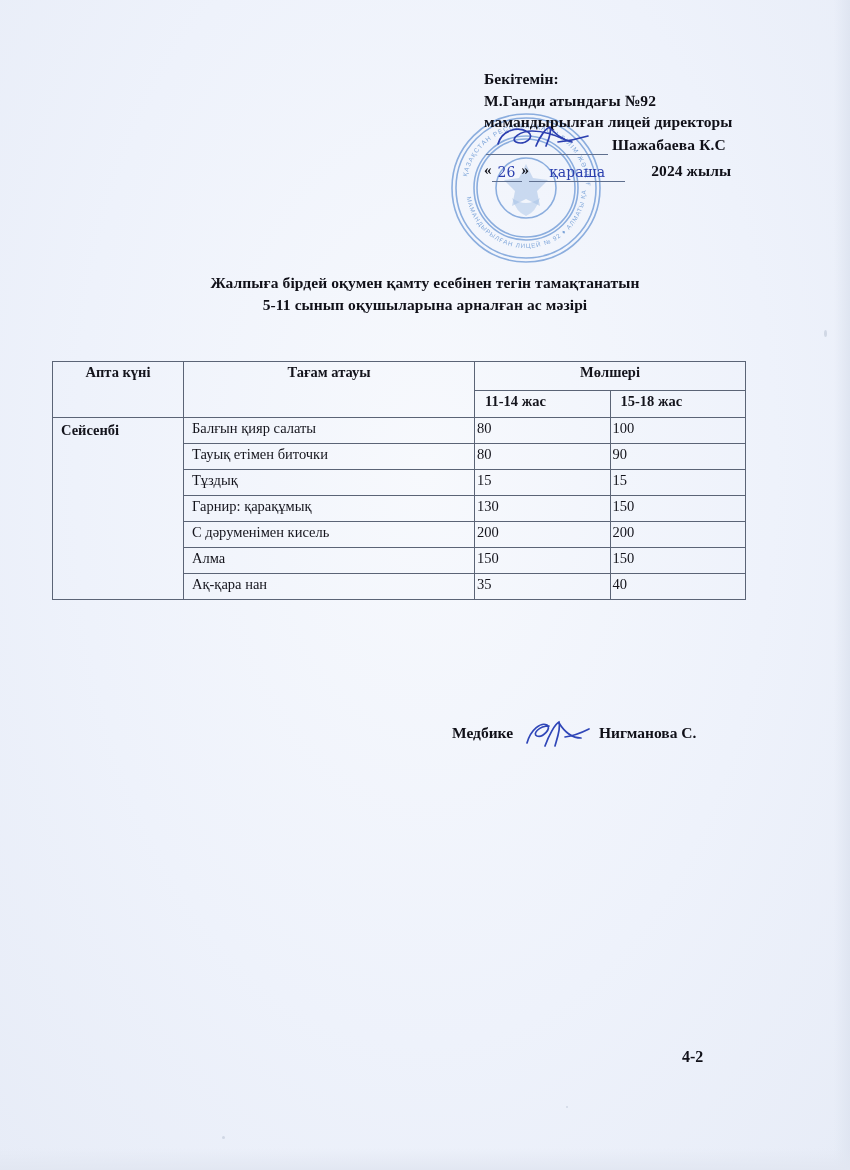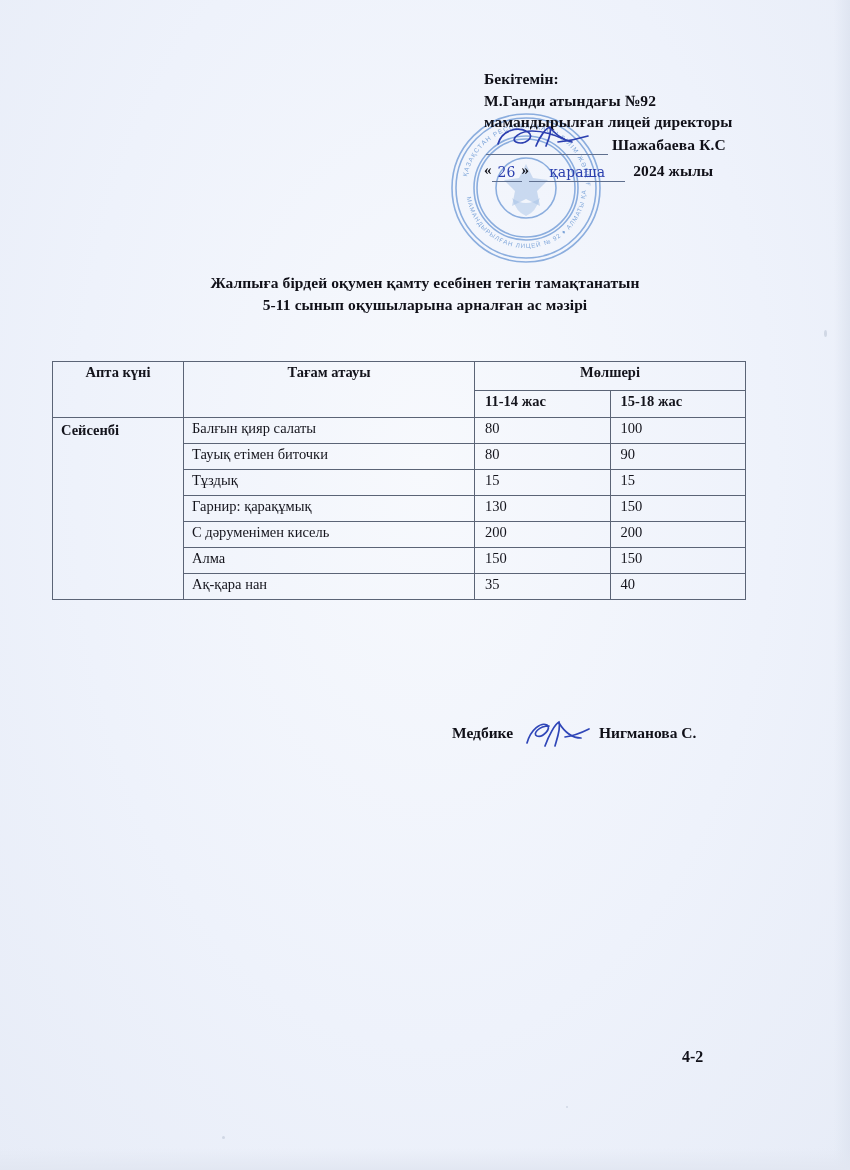--- a/index.html
+++ b/index.html
@@ -85,21 +85,21 @@
     font-size: 14px;
   }
   .hand-line {
     border-bottom: 1.3px solid #5f6f8e;
     display: inline-block;
     text-align: center;
     line-height: 17px;
   }
   .w-day { width: 30px; }
   .w-month { width: 96px; }
-  .year-text { margin-left: 8px; }
+  .year-text { margin-left: 26px; }
 
   
   .dir-sign {
     position: absolute;
     left: 0; top: -12px;
     width: 128px; height: 30px;
   }
   .sig-underline {
     position: absolute;
     left: 2px;
@@ -162,21 +162,21 @@
   th.th-amount{ }
   th.sub-age  { width: 153px; text-align: left; padding-left: 10px; height: 22px; }
 
   td.cell-day {
     font-weight: bold;
     text-align: left;
     vertical-align: top;
     padding-top: 4px;
   }
   td.cell-dish { text-align: left; height: 21px; }
-  td.cell-num  { text-align: left; padding-left: 10px; }
+  td.cell-num  { text-align: left; padding-left: 2px; }
 
   
   .nurse {
     position: absolute;
     left: 452px;
     top: 716px;
     font-weight: bold;
     font-size: 15.5px;
     display: flex;
     align-items: center;

